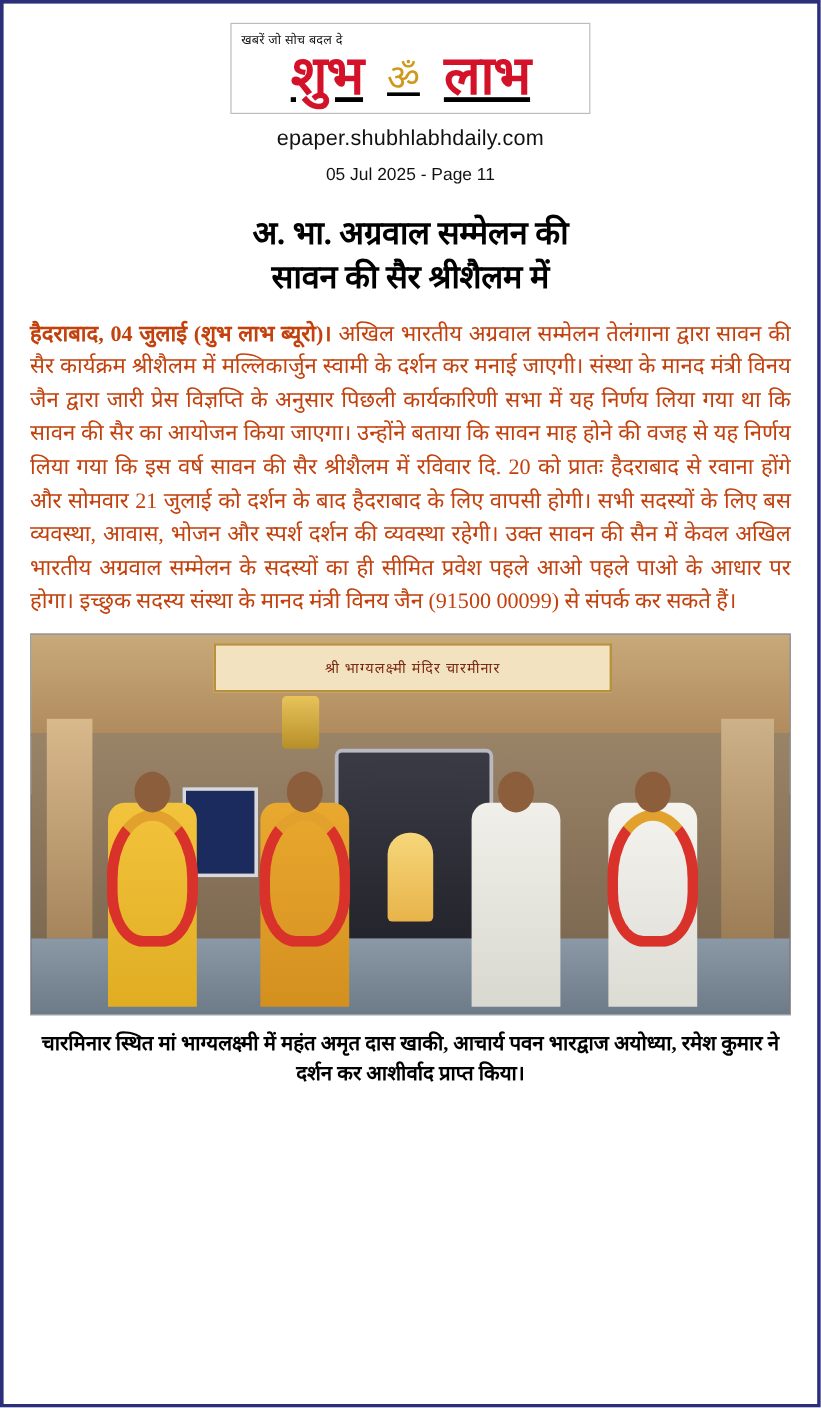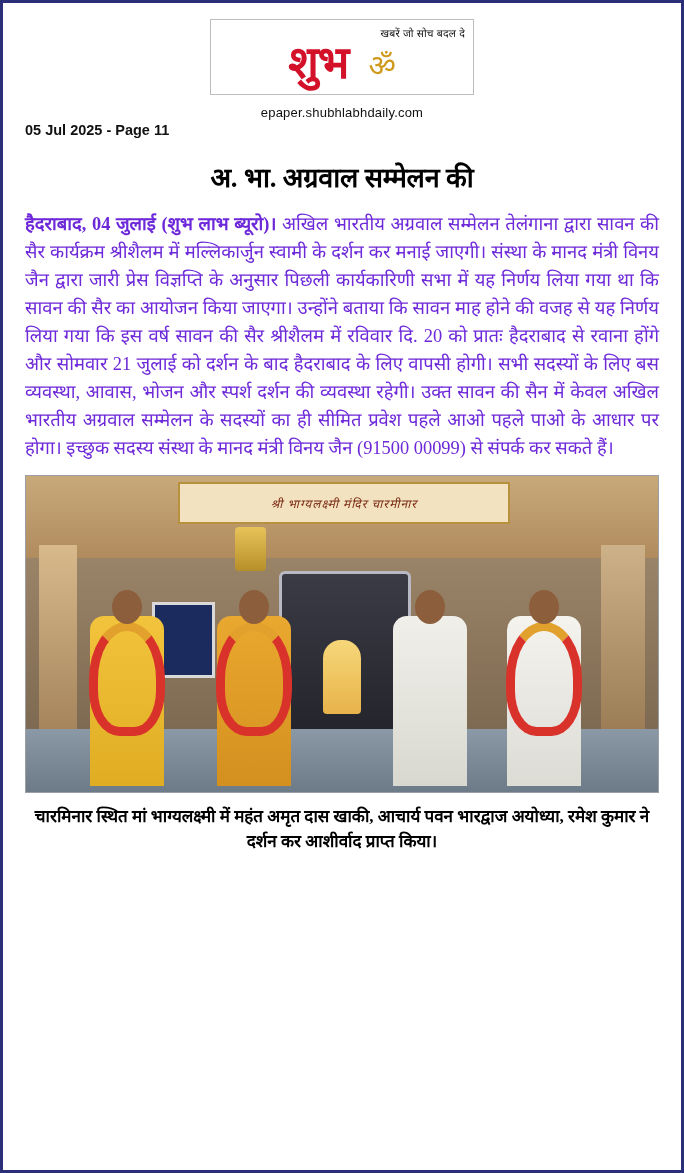--- a/index.html
+++ b/index.html
@@ -30,40 +30,41 @@
   }
 
   
   .masthead {
     width: 100%;
     display: flex;
     justify-content: center;
     margin-top: 2px;
   }
   .logo-box {
-    width: 264px;
+    width: 300px;
     border: 1px solid #bdbdbd;
     padding: 6px 8px 8px 8px;
     box-sizing: border-box;
-    text-align: right;
+    text-align: left;
     background: #ffffff;
   }
   .logo-tag {
     font-size: 10.5px;
     color: #111;
     letter-spacing: .2px;
     margin-bottom: 1px;
     font-family: "Liberation Sans", sans-serif;
   }
   .logo-main {
     display: flex;
     align-items: center;
     justify-content: center;
     gap: 20px;
     line-height: 1;
+    text-decoration: underline;
   }
   .logo-word {
     font-family: "Liberation Serif", serif;
     font-weight: bold;
     font-size: 45px;
     color: #d3122a;
     letter-spacing: -1px;
   }
   .logo-sym {
     font-size: 30px;
@@ -72,30 +73,30 @@
     transform: translateY(2px);
   }
   .logo-sub {
     font-size: 10px;
     color: #111;
     margin-top: 3px;
     letter-spacing: .3px;
   }
   .site-line {
     text-align: center;
-    font-size: 13px;
+    font-size: 18px;
     color: #111;
     margin-top: 10px;
     letter-spacing: .2px;
   }
   .date-line {
+    text-align: center;
     font-size: 14.5px;
     color: #111;
-    margin-top: 2px;
-    font-weight: bold;
+    margin-top: 12px;
   }
 
   
   .headline {
     text-align: center;
     font-family: "Liberation Serif", serif;
     font-weight: bold;
     font-size: 27px;
     line-height: 1.38;
     color: #000;
@@ -104,21 +105,21 @@
   }
 
   
   .article {
     margin-top: 14px;
     font-family: "Liberation Serif", serif;
     font-size: 18.4px;
     line-height: 1.52;
     text-align: justify;
     text-justify: inter-word;
-    color: #6d28d9;
+    color: #c2410c;
   }
   .dateline {
     font-weight: bold;
   }
 
   
   .photo-wrap {
     margin-top: 12px;
     width: 100%;
     height: 318px;
@@ -139,21 +140,20 @@
   }
   .ph-banner {
     position: absolute; left: 24%; top: 2%; width: 52%; height: 12%;
     background: #f3e2c0;
     border: 2px solid #b8913f;
     color: #7a2a12;
     font-family: "Liberation Serif", serif;
     font-size: 12px;
     display: flex; align-items: center; justify-content: center;
     letter-spacing: 1px;
-    font-style: italic;
   }
   .ph-floor {
     position: absolute; left: 0; bottom: 0; width: 100%; height: 20%;
     background: linear-gradient(#8b98a6, #6d7b88);
   }
   .ph-mid {
     position: absolute; left: 0; top: 26%; width: 100%; height: 54%;
     background: linear-gradient(#9a8468, #7e6a52);
   }
   .ph-shrine {
@@ -233,29 +233,31 @@
 
 <div class="page">
   <div class="inner">
 
     <div class="masthead">
       <div class="logo-box">
         <div class="logo-tag">खबरें जो सोच बदल दे</div>
         <div class="logo-main">
           <span class="logo-word">शुभ</span>
           <span class="logo-sym">ॐ</span>
+          <span class="logo-word">लाभ</span>
         </div>
       </div>
     </div>
 
     <div class="site-line">epaper.shubhlabhdaily.com</div>
     <div class="date-line">05 Jul 2025 - Page 11</div>
 
     <div class="headline">
       <div>अ. भा. अग्रवाल सम्मेलन की</div>
+      <div>सावन की सैर श्रीशैलम में</div>
     </div>
 
     <div class="article">
       <span class="dateline">हैदराबाद, 04 जुलाई (शुभ लाभ ब्यूरो)।</span><span> अखिल भारतीय अग्रवाल सम्मेलन तेलंगाना द्वारा सावन की सैर कार्यक्रम श्रीशैलम में मल्लिकार्जुन स्वामी के दर्शन कर मनाई जाएगी। संस्था के मानद मंत्री विनय जैन द्वारा जारी प्रेस विज्ञप्ति के अनुसार पिछली कार्यकारिणी सभा में यह निर्णय लिया गया था कि सावन की सैर का आयोजन किया जाएगा। उन्होंने बताया कि सावन माह होने की वजह से यह निर्णय लिया गया कि इस वर्ष सावन की सैर श्रीशैलम में रविवार दि. 20 को प्रातः हैदराबाद से रवाना होंगे और सोमवार 21 जुलाई को दर्शन के बाद हैदराबाद के लिए वापसी होगी। सभी सदस्यों के लिए बस व्यवस्था, आवास, भोजन और स्पर्श दर्शन की व्यवस्था रहेगी। उक्त सावन की सैन में केवल अखिल भारतीय अग्रवाल सम्मेलन के सदस्यों का ही सीमित प्रवेश पहले आओ पहले पाओ के आधार पर होगा। इच्छुक सदस्य संस्था के मानद मंत्री विनय जैन (91500 00099) से संपर्क कर सकते हैं।</span>
     </div>
 
     <div class="photo-wrap">
       <div class="ph-sky"></div>
       <div class="ph-templewall"></div>
       <div class="ph-banner">श्री भाग्यलक्ष्मी मंदिर चारमीनार</div>

